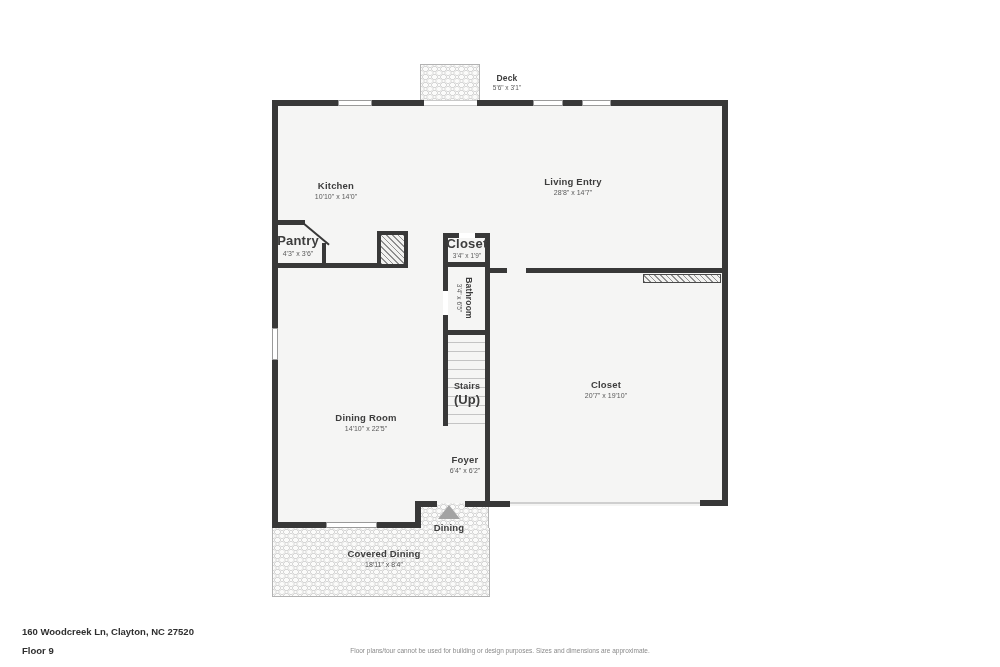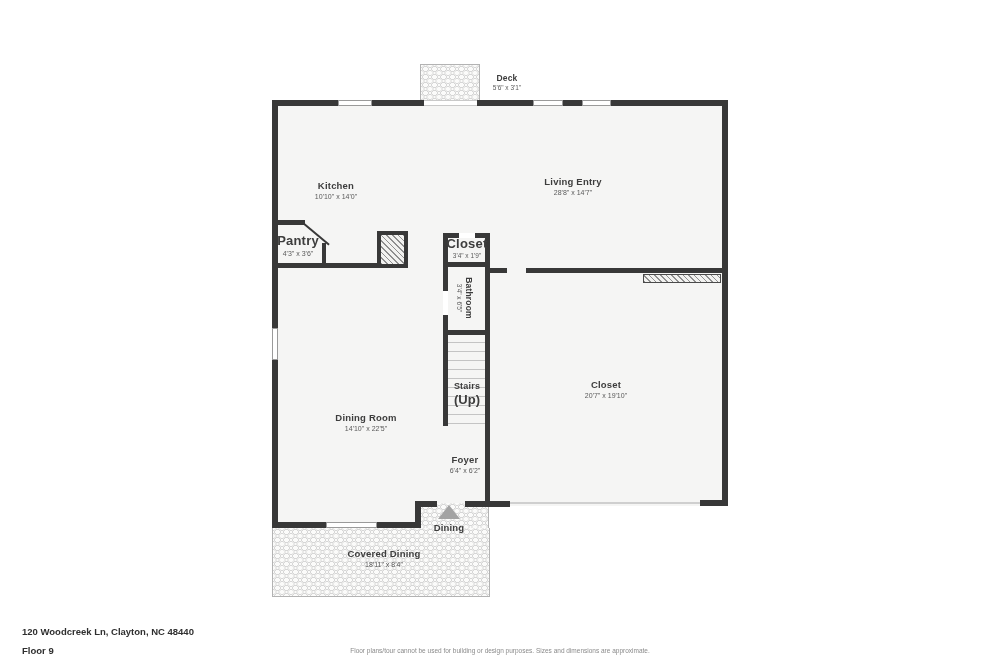--- a/index.html
+++ b/index.html
@@ -201,17 +201,17 @@
   <div class="room-label" id="lbl-patio">
     <div class="room-name">Covered Dining</div>
     <div class="room-dims">18'11" x 8'4"</div>
   </div>
 
   <div class="abs" id="entry-arrow"></div>
   <div class="room-label" id="lbl-entry">
     <div class="room-name">Dining</div>
   </div>
 
-  <div class="abs" id="address-line">120 Woodcreek Ln, Clayton, NC 48440</div>
+  <div class="abs" id="address-line">160 Woodcreek Ln, Clayton, NC 27520</div>
   <div class="abs" id="floor-label">Floor 9</div>
   <div class="abs" id="disclaimer">Floor plans/tour cannot be used for building or design purposes. Sizes and dimensions are approximate.</div>
 
 </div>
 
 </body></html>

